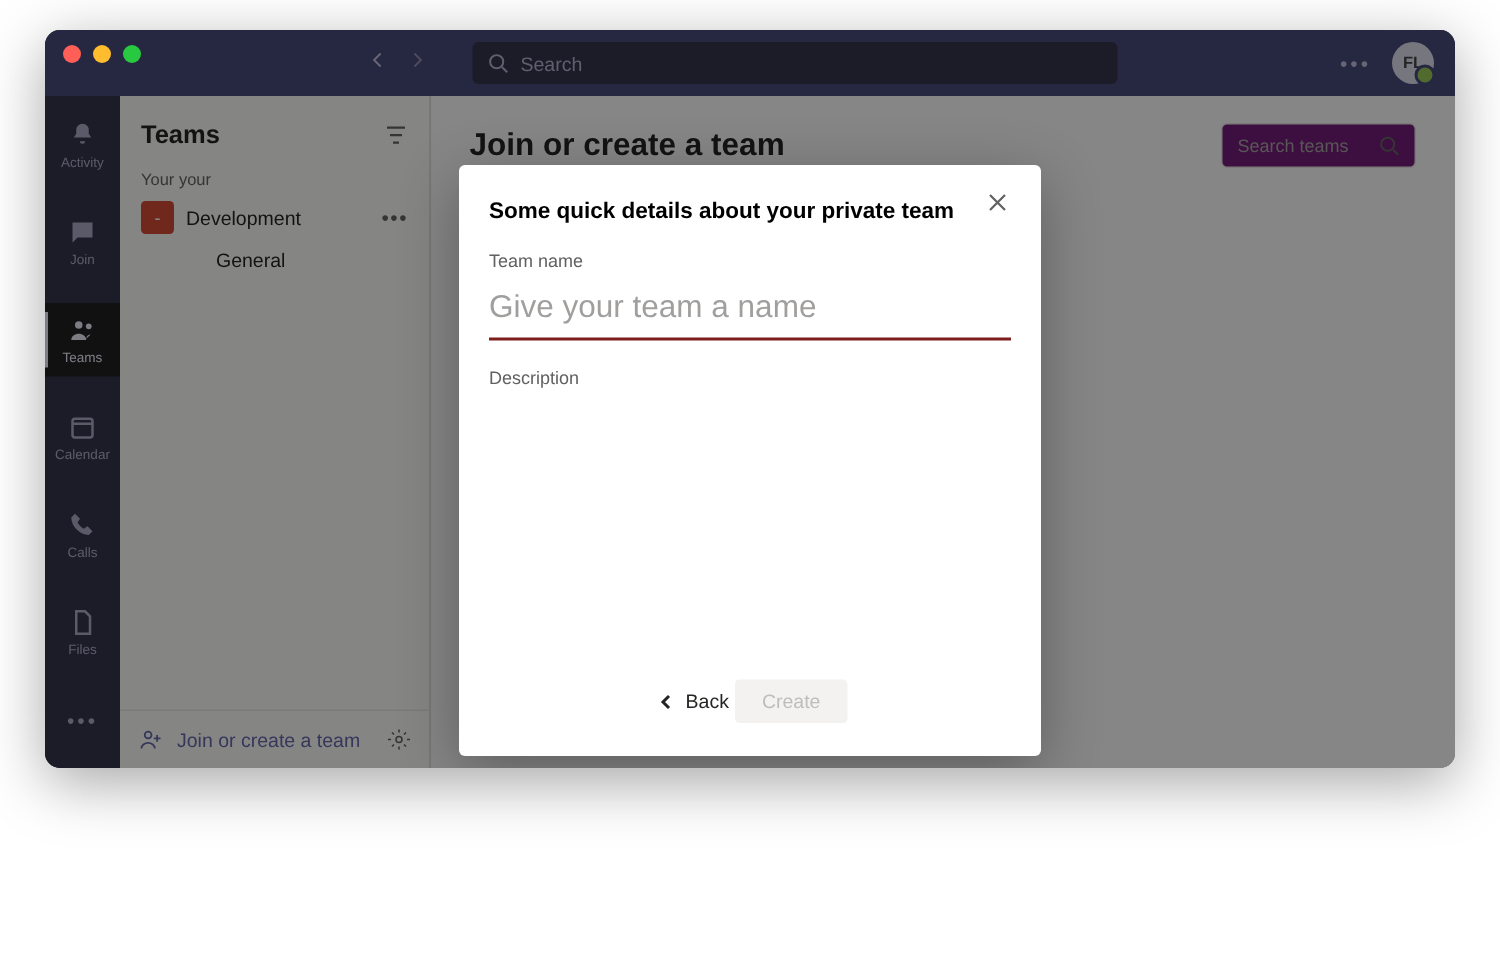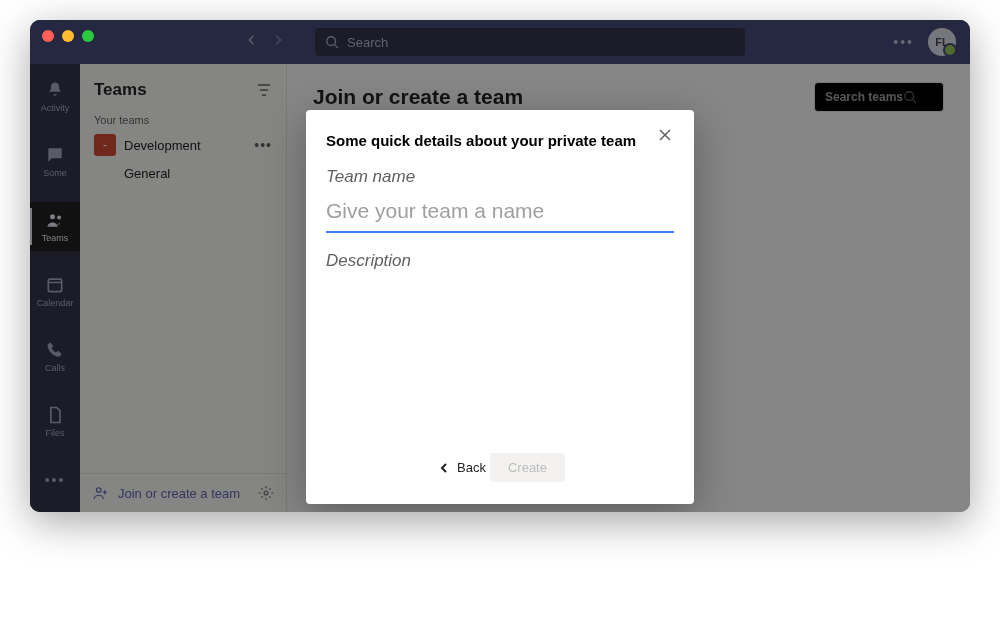--- a/index.html
+++ b/index.html
@@ -56,52 +56,52 @@
     padding:16px 14px 10px 14px;}
   .panel-head h1 { font-size:17px; font-weight:700; color:#252423;}
   .filter-ic { width:16px; height:16px; fill:#616161;}
   .yt-label { font-size:11px; color:#616161; padding:4px 14px;}
   .team-row { display:flex; align-items:center; padding:4px 10px 4px 14px; gap:8px; font-size:13px;
     color:#252423;}
   .team-avatar { width:22px; height:22px; background:#cb4a32; border-radius:3px; color:#fff;
     display:flex; align-items:center; justify-content:center; font-size:12px;}
   .team-name { flex:1; }
   .row-dots { color:#616161; font-size:14px; letter-spacing:1px; padding:0 4px;}
-  .channel-row { padding:6px 14px 6px 44px; font-size:13px; color:#252423;}
+  .channel-row { padding:6px 14px 6px 44px; font-size:13px; color:#252423;margin-left:20px;}
   .panel-footer { margin-top:auto; border-top:1px solid #e1dfdd; padding:10px 12px;
     display:flex; align-items:center; justify-content:space-between;}
   .join-link { display:flex; align-items:center; gap:8px; color:#6264a7; font-size:13px;}
   .join-link svg{ width:18px; height:18px; fill:#6264a7;}
   .gear { width:16px; height:16px; fill:#616161;}
 
   
   .main { flex:1; background:#f5f5f5; position:relative;}
   .main-head { display:flex; align-items:center; justify-content:space-between;
     padding:18px 26px;}
   .main-head h1{ font-size:21px; font-weight:700; color:#252423;}
-  .search-teams { width:130px; height:30px; background:#000000; border:1px solid #e1dfdd;
+  .search-teams { width:130px; height:30px; background:#701a75; border:1px solid #e1dfdd;
     border-radius:4px; display:flex; align-items:center; padding:0 10px; font-size:12px;
-    color:#a19f9d; font-weight:bold;}
+    color:#a19f9d; justify-content:space-between;}
   .search-teams svg{ width:14px; height:14px; fill:#616161;}
 
   
   .scrim { position:absolute; inset:0; background:rgba(0,0,0,0.45);}
 
   
   .modal {
     position:absolute; left:276px; top:90px; width:388px; height:394px;
     background:#fff; border-radius:4px; box-shadow:0 10px 40px rgba(0,0,0,0.3);
     padding:22px 20px; display:flex; flex-direction:column;
   }
   .modal h2 { font-size:15px; font-weight:700; color:#000000;}
   .close-x { position:absolute; top:18px; right:18px; width:18px; height:18px; cursor:pointer;}
   .close-x svg { width:14px; height:14px; stroke:#616161; stroke-width:1.5; fill:none;}
-  .field-label { font-size:17px; color:#616161; margin-top:18px; margin-bottom:6px;font-style:italic;}
+  .field-label { font-size:12px; color:#616161; margin-top:18px; margin-bottom:6px;}
   .name-input {
-    width:100%; border:none; border-bottom:2px solid #3b82f6; font-size:21px;
+    width:100%; border:none; border-bottom:2px solid #7f1d1d; font-size:21px;
     padding:6px 0 8px 0; outline:none; color:#252423; background:transparent;
   }
   .name-input::placeholder{ color:#a19f9d; font-weight:400;}
   .desc-box {
     width:100%; height:42px; background:#f3f2f1; border:none; resize:none;
     font-size:12px; padding:10px 10px; color:#a19f9d; outline:none;
     font-family:inherit;
   }
   .modal-footer { margin-top:auto; display:flex; align-items:center; justify-content:center;}
   .back-btn { display:flex; align-items:center; gap:8px; font-size:13px; color:#252423;
@@ -153,21 +153,21 @@
       <div class="rail-item">
         <svg viewBox="0 0 24 24">
             <path d="M12 3a5 5 0 00-5 5v3l-2 3h14l-2-3V8a5 5 0 00-5-5zm-2 14a2 2 0 104 0"></path>
           </svg>
         <span>Activity</span>
       </div>
       <div class="rail-item">
         <svg viewBox="0 0 24 24">
             <path d="M4 4h16v12H8l-4 4z"></path>
           </svg>
-        <span>Some</span>
+        <span>Join</span>
       </div>
       <div class="rail-item active">
         <svg viewBox="0 0 24 24">
             <circle cx="9" cy="8" r="3"></circle>
             <circle cx="17" cy="9" r="2.3"></circle>
             <path d="M3 20c0-3 3-5 6-5s6 2 6 5zm12-1c0-2 1.5-3.5 3.5-3.5"></path>
           </svg>
         <span>Teams</span>
       </div>
       <div class="rail-item">
@@ -210,21 +210,21 @@
       </div>
     </div>
 
     <div class="panel">
       <div class="panel-head">
         <h1>Teams</h1>
         <svg class="filter-ic" viewBox="0 0 16 16">
             <path d="M2 3h12M4 8h8M6 13h4" stroke="#616161" stroke-width="1.5"></path>
           </svg>
       </div>
-      <div class="yt-label">Your teams</div>
+      <div class="yt-label">Your your</div>
       <div class="team-row">
         <div class="team-avatar">-</div>
         <div class="team-name">Development</div>
         <div class="row-dots">•••</div>
       </div>
       <div class="channel-row">General</div>
 
       <div class="panel-footer">
         <div class="join-link">
           <svg viewBox="0 0 24 24">

